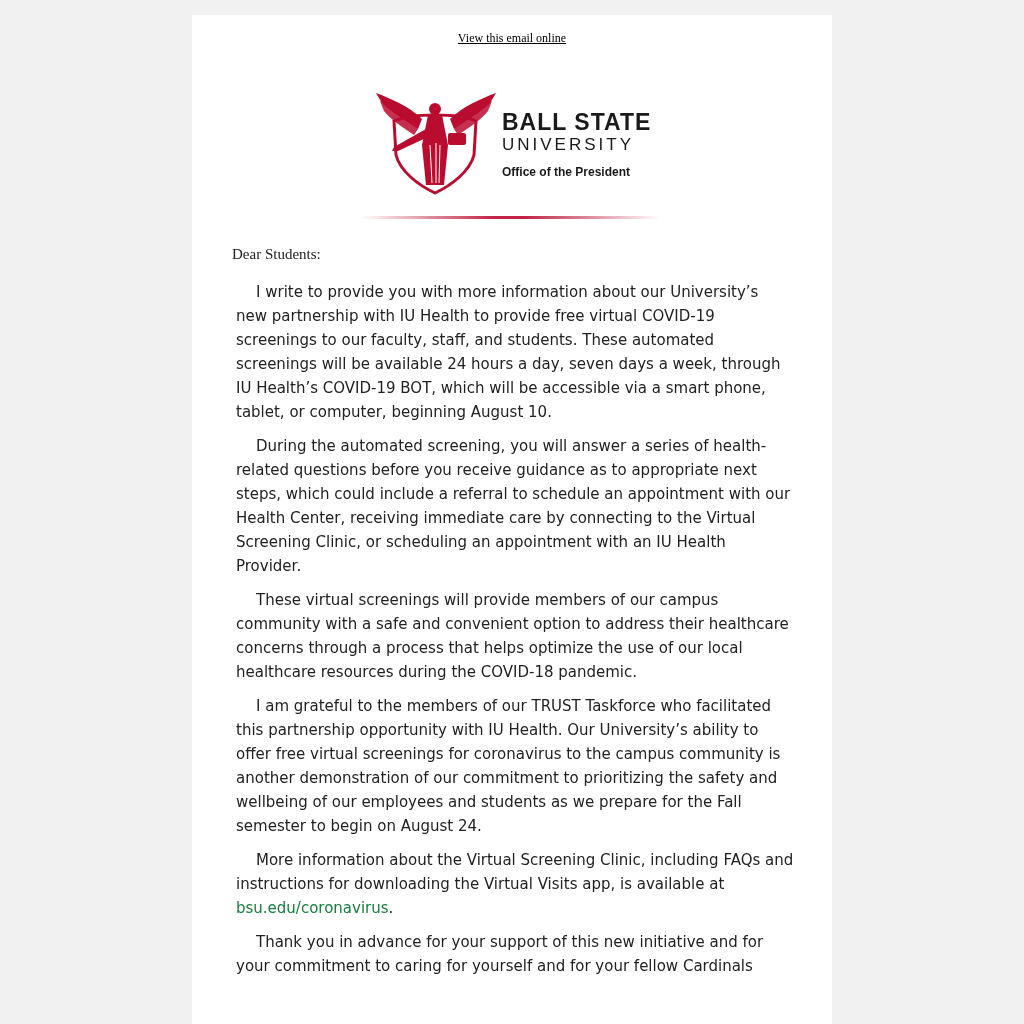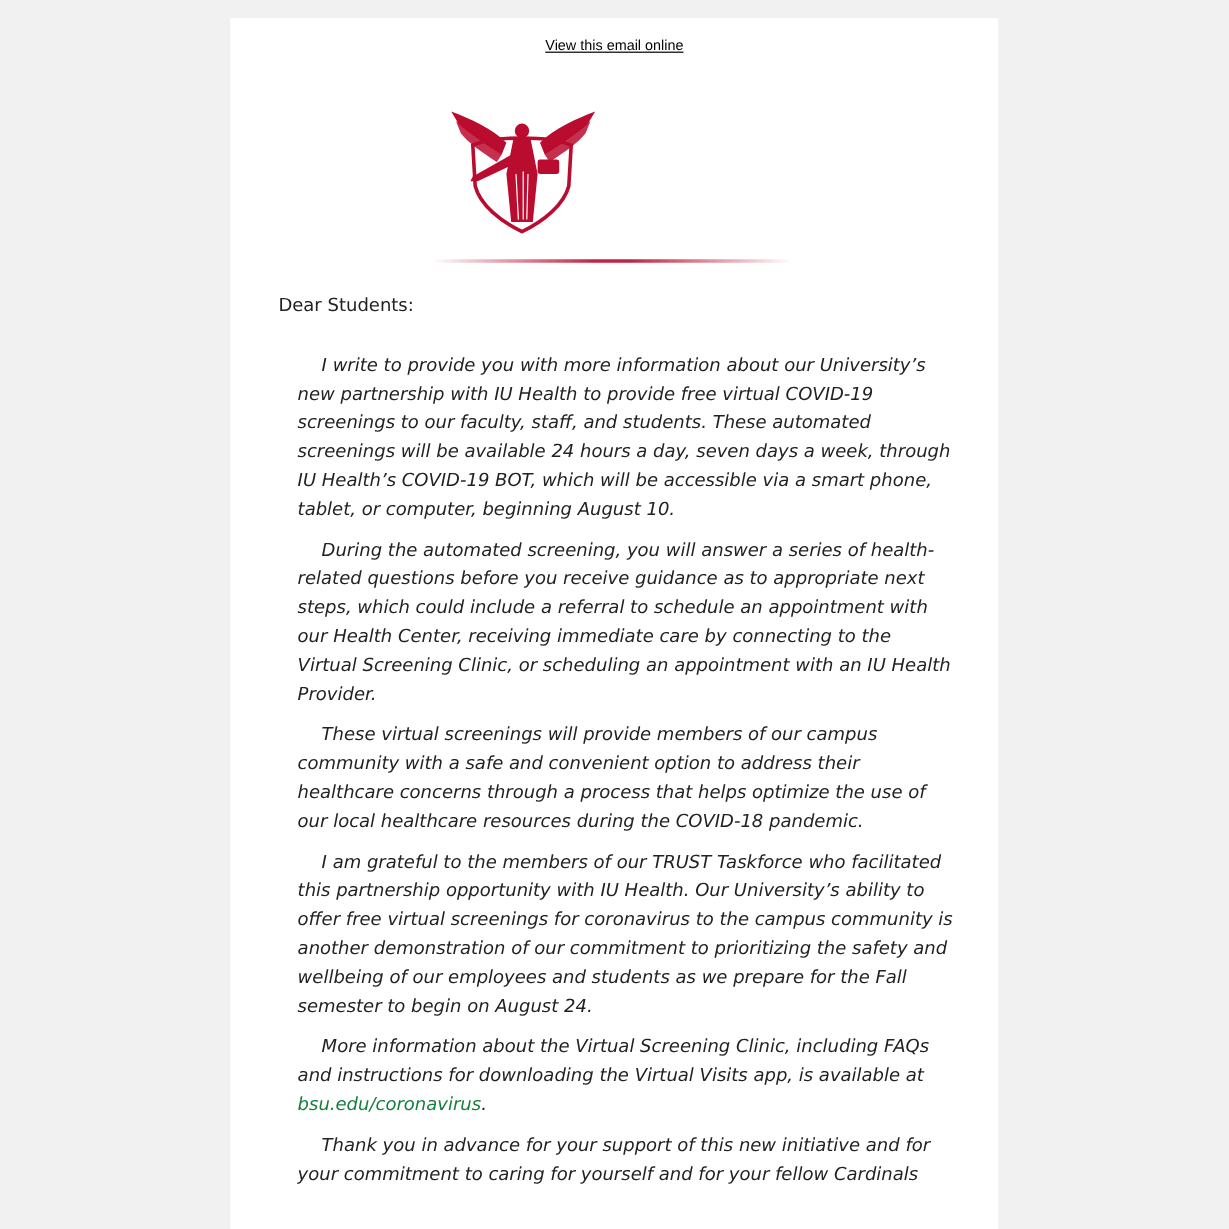--- a/index.html
+++ b/index.html
@@ -17,21 +17,21 @@
     width: 640px;
     height: 1040px;
     background: #ffffff;
   }
   .view-online {
     position: absolute;
     top: 15px;
     left: 0;
     width: 640px;
     text-align: center;
-    font-family: Liberation Sans, sans-serif;
+    font-family: Liberation Serif, serif;
     font-size: 12px;
     color: #000;
     text-decoration: underline;
     line-height: 16px;
   }
   .logo {
     position: absolute;
     top: 70px;
     left: 180px;
     width: 290px;
@@ -61,22 +61,22 @@
     position: absolute;
     left: 40px;
     top: 227px;
     width: 562px;
     color: #222;
     font-family: "DejaVu Sans", sans-serif;
     font-size: 15px;
     line-height: 24px;
   }
   .date { margin: 0 0 24px 0; }
-  .salutation { margin: 0 0 26px 0; }
-  .para { margin: 0 0 10px 16px; text-indent: 20px; font-style: italic; }
+  .salutation { margin: 0 0 14px 0; font-family: Liberation Serif, serif; }
+  .para { margin: 0 0 10px 4px; text-indent: 20px; }
   .link { color: #15803d; text-decoration: none; }
 </style>
 </head>
 <body>
 
 <div class="card">
   <a class="view-online">View this email online</a>
 
   <div class="logo">
     <svg width="126" height="110" viewBox="0 0 126 110" style="position:absolute;left:0;top:0;">
@@ -87,20 +87,25 @@
       <path d="M120 16 C106 24 92 32 82 44 L86 50 C98 42 110 34 116 26 Z" fill="#ba0c2f" opacity="0.85"></path>
 
       <path d="M22 36 C40 28 86 28 104 36 L102 70 C98 86 80 100 63 108 C46 100 28 86 24 70 Z" fill="none" stroke="#ba0c2f" stroke-width="3"></path>
 
       <circle cx="63" cy="24" r="6" fill="#ba0c2f"></circle>
       <path d="M56 30 L70 30 L76 60 L72 100 L54 100 L50 60 Z" fill="#ba0c2f"></path>
       <path d="M54 44 L22 62 L20 66 L26 66 L56 52 Z" fill="#ba0c2f"></path>
       <rect x="76" y="48" width="18" height="12" rx="2" fill="#ba0c2f"></rect>
       <path d="M58 60 L60 98 M64 58 L64 98 M68 60 L67 98" stroke="#ffffff" stroke-width="1" fill="none"></path>
     </svg>
+    <div class="wordmark">
+      <div class="wm-ball">BALL STATE</div>
+      <div class="wm-univ">UNIVERSITY</div>
+      <div class="wm-office">Office of the President</div>
+    </div>
   </div>
 
   <div class="divider"></div>
 
   <div class="content">
     <p class="salutation">Dear Students:</p>
     <p class="para">I write to provide you with more information about our University’s new partnership with IU Health to provide free virtual COVID-19 screenings to our faculty, staff, and students. These automated screenings will be available 24 hours a day, seven days a week, through IU Health’s COVID-19 BOT, which will be accessible via a smart phone, tablet, or computer, beginning August 10.</p>
     <p class="para">During the automated screening, you will answer a series of health-related questions before you receive guidance as to appropriate next steps, which could include a referral to schedule an appointment with our Health Center, receiving immediate care by connecting to the Virtual Screening Clinic, or scheduling an appointment with an IU Health Provider.</p>
     <p class="para">These virtual screenings will provide members of our campus community with a safe and convenient option to address their healthcare concerns through a process that helps optimize the use of our local healthcare resources during the COVID-18 pandemic.</p>
     <p class="para">I am grateful to the members of our TRUST Taskforce who facilitated this partnership opportunity with IU Health. Our University’s ability to offer free virtual screenings for coronavirus to the campus community is another demonstration of our commitment to prioritizing the safety and wellbeing of our employees and students as we prepare for the Fall semester to begin on August 24.</p>

